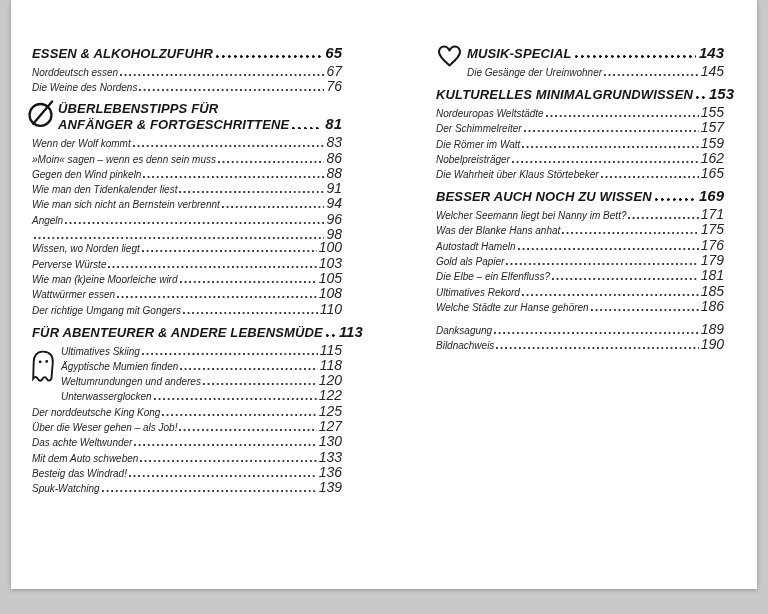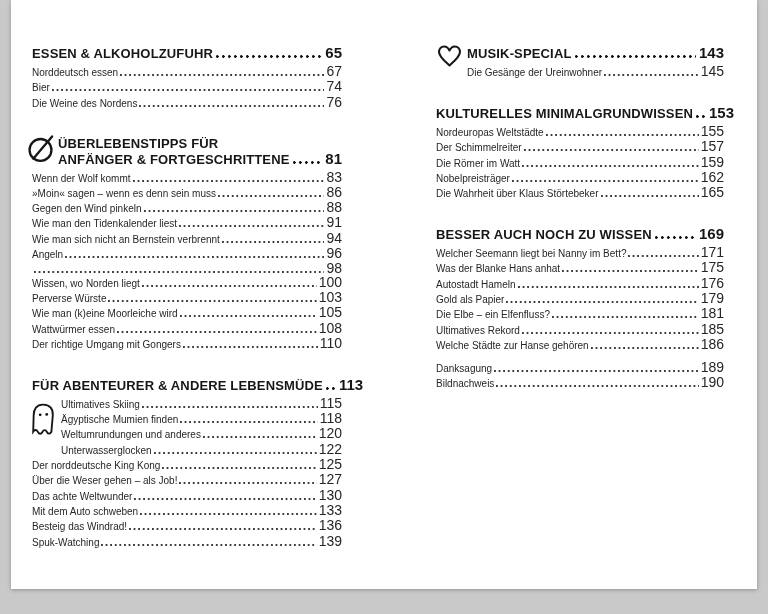--- a/index.html
+++ b/index.html
@@ -1,27 +1,27 @@
 <!DOCTYPE html>
 <html><head>
 <meta charset="utf-8">
 <style>
   * { margin:0; padding:0; box-sizing:border-box; }
   html, body { width:768px; height:614px; overflow:hidden; }
   body { background:#c9c9c9; font-family:"Liberation Sans", sans-serif; }
 
   .page {
     position:absolute; left:11px; top:0; width:746px; height:589px;
-    background:#ffffff; box-shadow:0 1px 4px rgba(0,0,0,0.28);
+    background:#ffffff; box-shadow:0 1px 4px rgba(0,0,0,0.28);font-style:italic;
   }
   .content { display:flex; padding:45px 0 0 21px; }
   .col-0 { width:310px; margin-right:94px; }
   .col-1 { width:288px; }
 
-  .section { position:relative; margin-top:27px; }
+  .section { position:relative; margin-top:8px; }
   .section:first-child { margin-top:0; }
   .section.icon-section { padding-left:31px; }
   .section.no-title { margin-top:11px; }
 
   .heading { position:relative; margin-bottom:5px; }
   .heading.icon-heading { padding-left:26px; }
   .hrow { display:flex; align-items:baseline; }
   .htext { font-weight:bold; font-size:13px; line-height:15px; color:#161616;
            letter-spacing:0.15px; white-space:nowrap; }
   .hpage { font-weight:bold; font-size:15px; line-height:15px; color:#161616; }
@@ -59,25 +59,20 @@
               <span class="hpage">65</span>
             </div>
           </div>
           <div class="entries">
             <div class="erow">
               <span class="elabel">Norddeutsch essen</span>
               <span class="leader leader-e"></span>
               <span class="epage">67</span>
             </div>
             <div class="erow">
-              <span class="elabel">Bier</span>
-              <span class="leader leader-e"></span>
-              <span class="epage">74</span>
-            </div>
-            <div class="erow">
               <span class="elabel">Die Weine des Nordens</span>
               <span class="leader leader-e"></span>
               <span class="epage">76</span>
             </div>
           </div>
         </div>
         <div class="section">
           <div class="heading icon-heading">
             <span class="icon icon-circle-slash">
               <svg viewBox="0 0 32 32">

